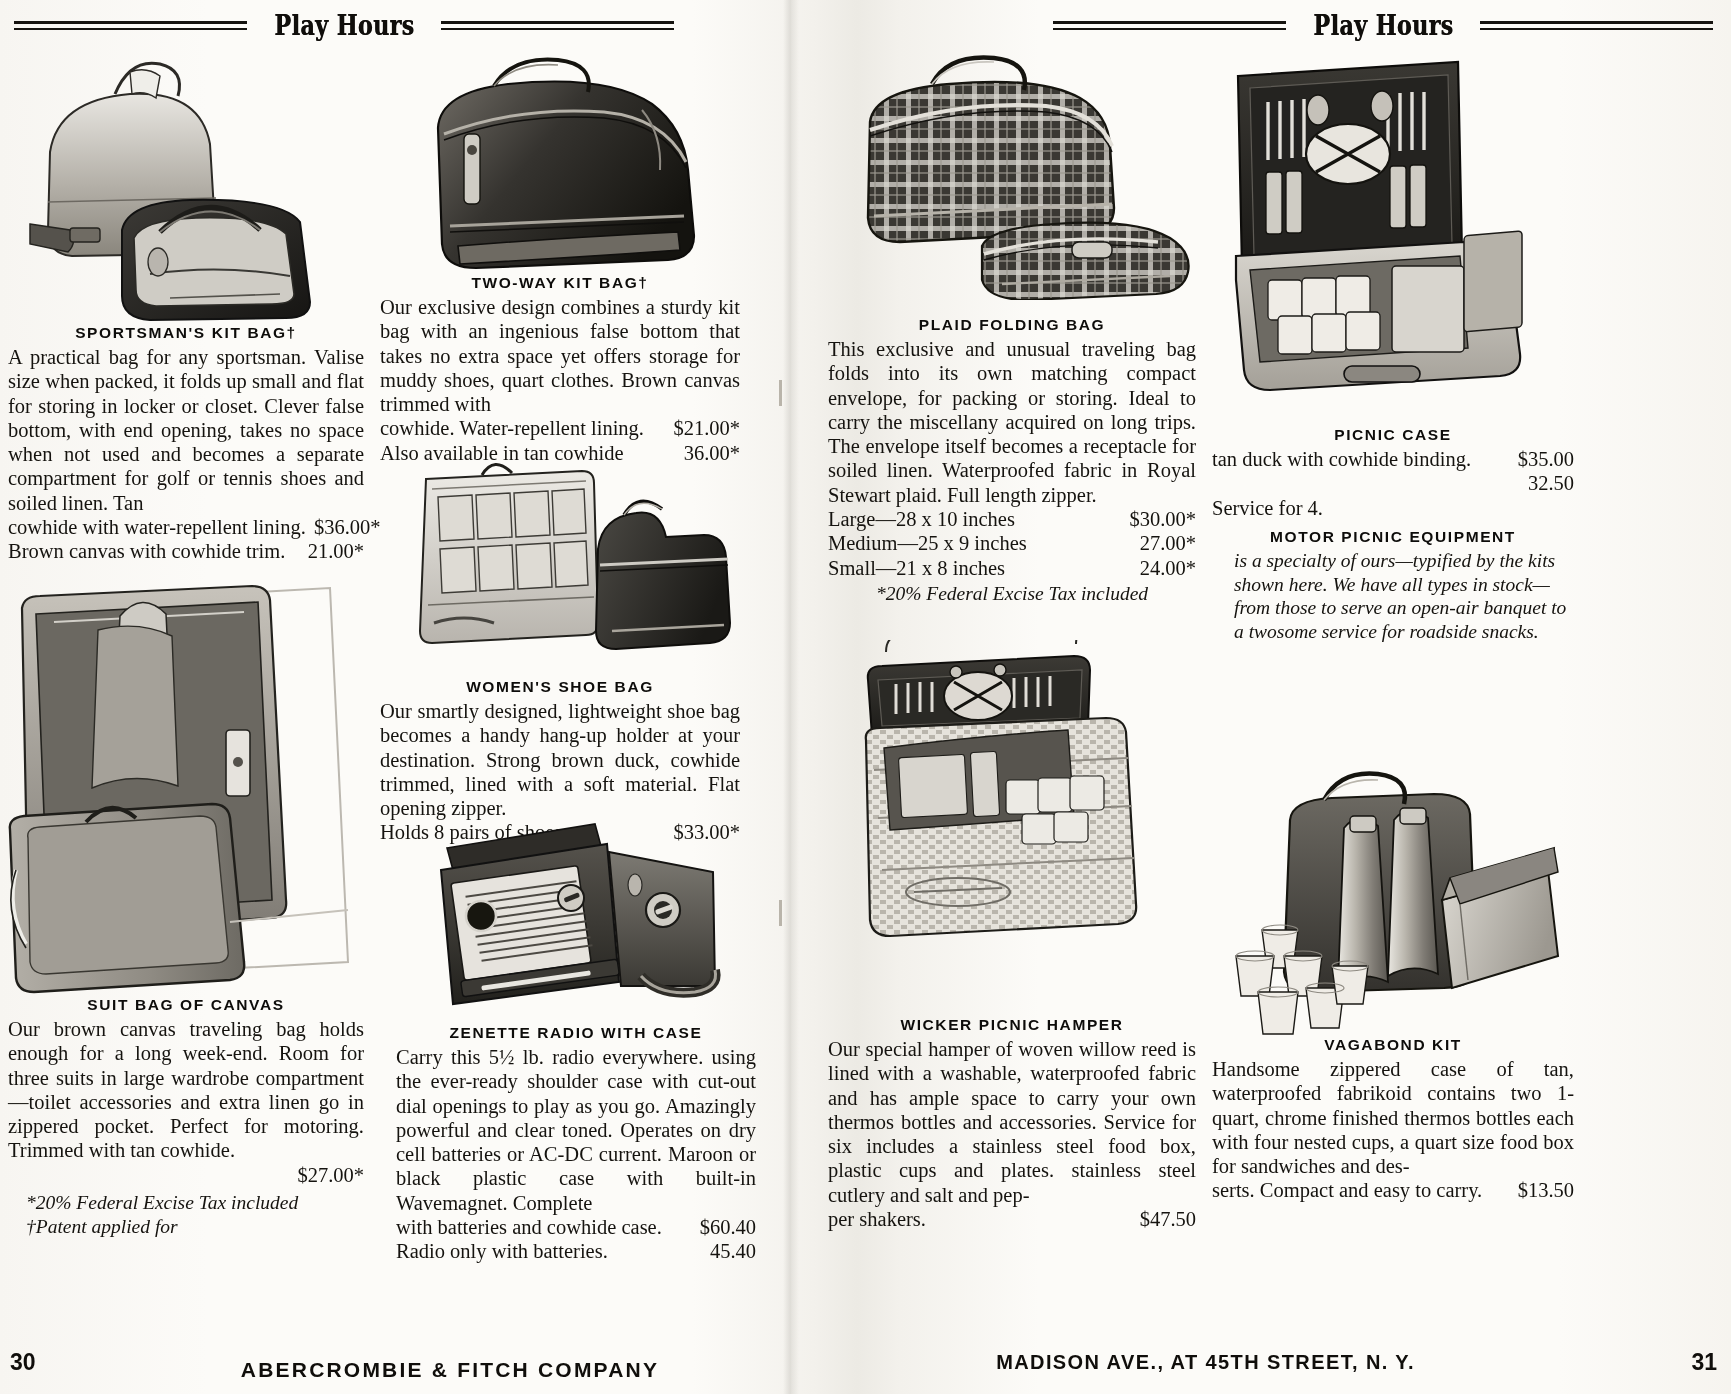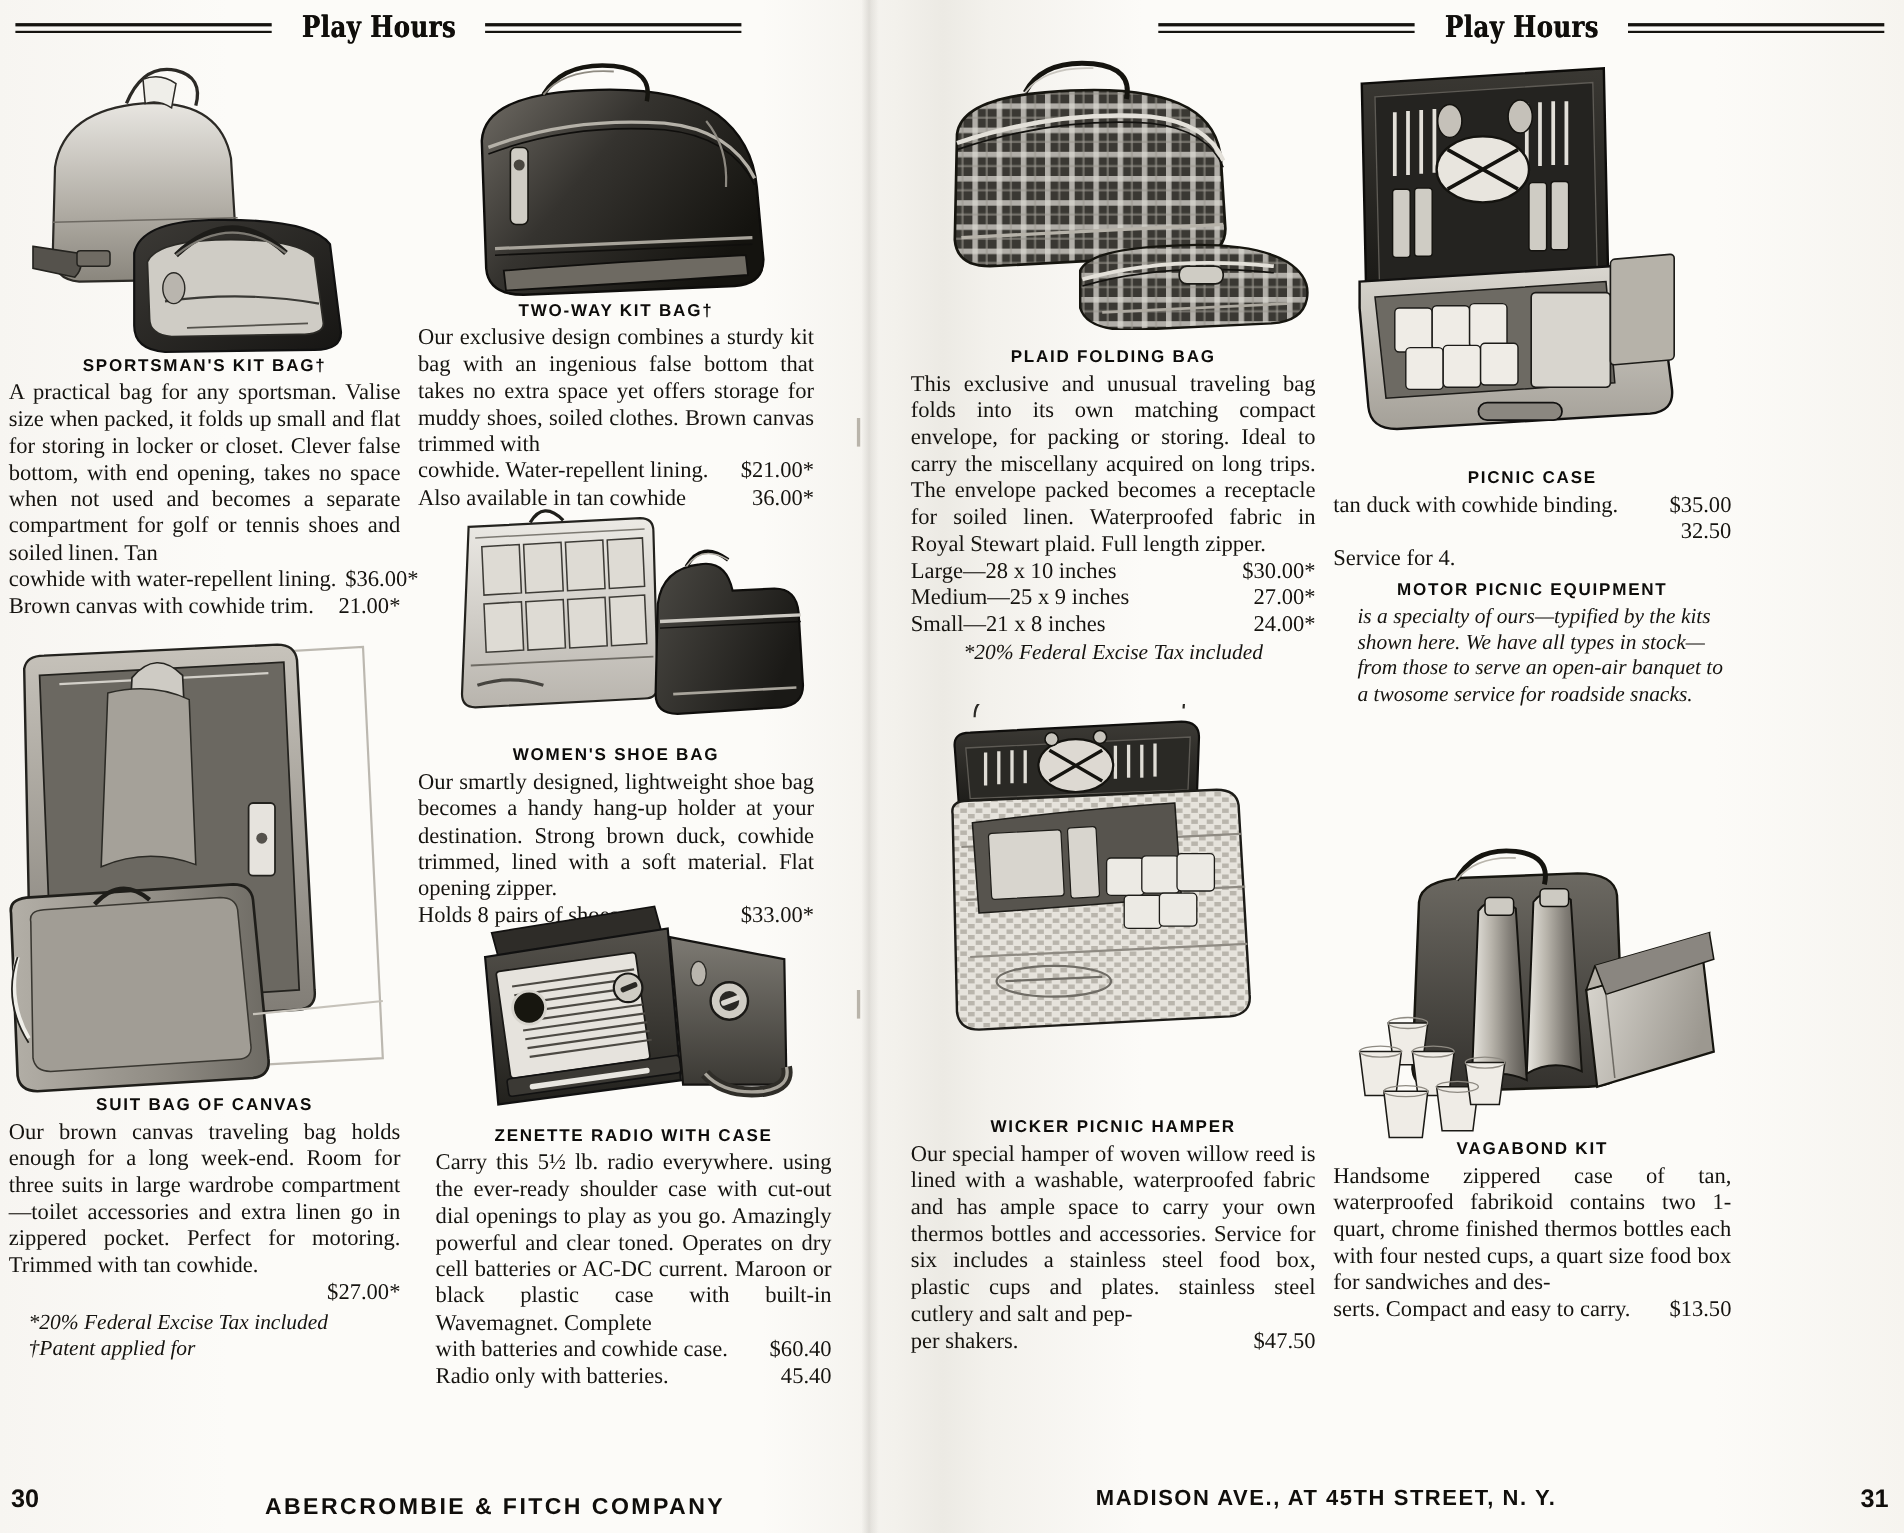--- a/index.html
+++ b/index.html
@@ -248,21 +248,21 @@
         <path d="M60 196 Q160 188 280 182 L282 200 Q170 208 62 214 Z" fill="#6e6a62" stroke="#100f0d" stroke-width="1.6"></path>
         <rect x="66" y="84" width="16" height="70" rx="5" fill="#cfccc4" stroke="#15140f" stroke-width="1.4"></rect>
         <circle cx="74" cy="100" r="5" fill="#49463f"></circle>
         <path d="M244 60 q20 24 18 60" fill="none" stroke="#8d8981" stroke-width="2"></path>
       </svg>
     </div>
 
     <div class="col c2" style="top:268px;">
       <div class="block">
         <h3 class="heading">TWO-WAY KIT BAG†</h3>
-        <p class="body">Our exclusive design combines a sturdy kit bag with an ingenious false bottom that takes no extra space yet offers storage for muddy shoes, soiled clothes. Brown canvas trimmed with</p>
+        <p class="body">Our exclusive design combines a sturdy kit bag with an ingenious false bottom that takes no extra space yet offers storage for muddy shoes, quart clothes. Brown canvas trimmed with</p>
         <div class="priceline">
           <span class="lbl">cowhide. Water-repellent lining.</span>
           <span class="amt">$21.00*</span>
         </div>
         <div class="priceline">
           <span class="lbl">Also available in tan cowhide</span>
           <span class="amt">36.00*</span>
         </div>
       </div>
     </div>
@@ -403,21 +403,21 @@
         <path d="M144 204 Q220 182 318 192" fill="none" stroke="#e3e0d9" stroke-width="3.4"></path>
         <path d="M144 210 Q220 188 318 198" fill="none" stroke="#13120f" stroke-width="1.4"></path>
         <rect x="232" y="192" width="40" height="16" rx="7" fill="#cfccc4" stroke="#1b1a16" stroke-width="1.5"></rect>
         <path d="M162 234 L330 226" fill="none" stroke="#aeaaa1" stroke-width="2.4"></path>
       </svg>
     </div>
 
     <div class="col" style="left:28px; top:310px; width:368px;">
       <div class="block">
         <h3 class="heading">PLAID FOLDING BAG</h3>
-        <p class="body">This exclusive and unusual traveling bag folds into its own matching compact envelope, for packing or storing. Ideal to carry the miscellany acquired on long trips. The envelope packed becomes a receptacle for soiled linen. Waterproofed fabric in Royal Stewart plaid. Full length zipper.</p>
+        <p class="body">This exclusive and unusual traveling bag folds into its own matching compact envelope, for packing or storing. Ideal to carry the miscellany acquired on long trips. The envelope itself becomes a receptacle for soiled linen. Waterproofed fabric in Royal Stewart plaid. Full length zipper.</p>
         <div class="priceline">
           <span class="lbl">Large—28 x 10 inches</span>
           <span class="amt">$30.00*</span>
         </div>
         <div class="priceline">
           <span class="lbl">Medium—25 x 9 inches</span>
           <span class="amt">27.00*</span>
         </div>
         <div class="priceline">
           <span class="lbl">Small—21 x 8 inches</span>

